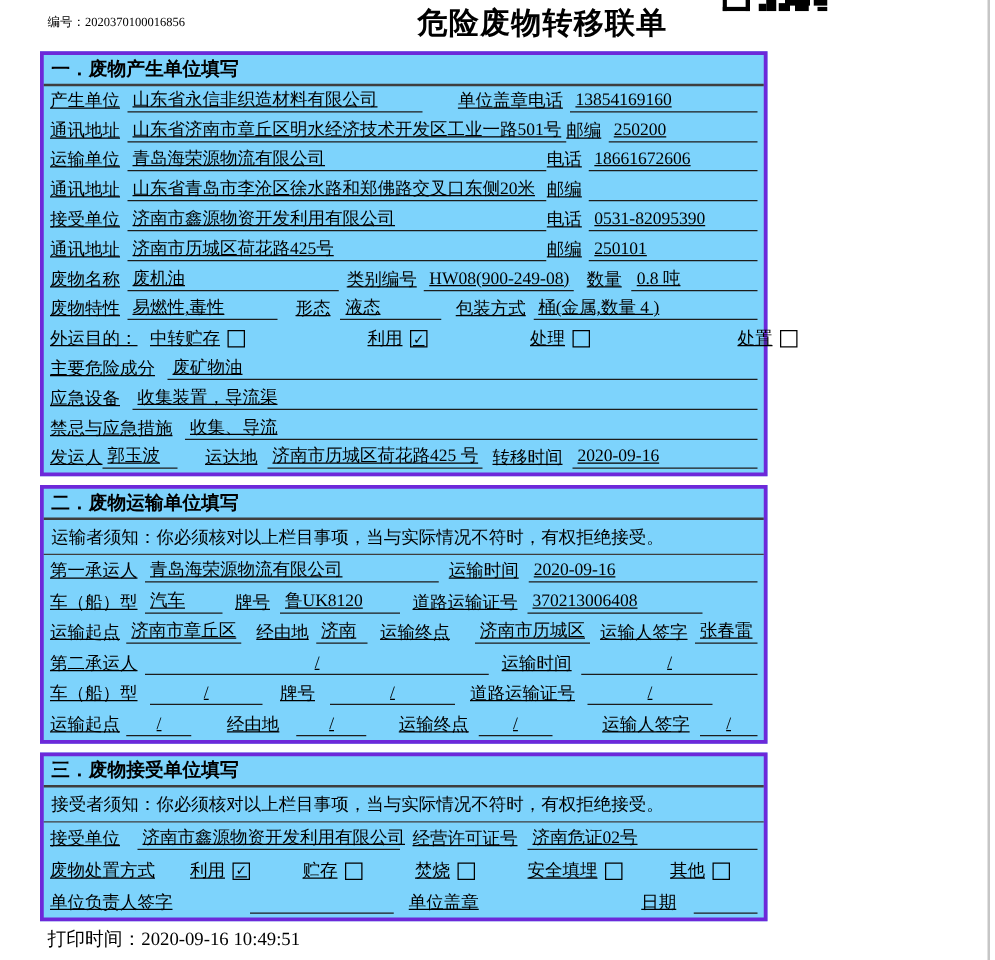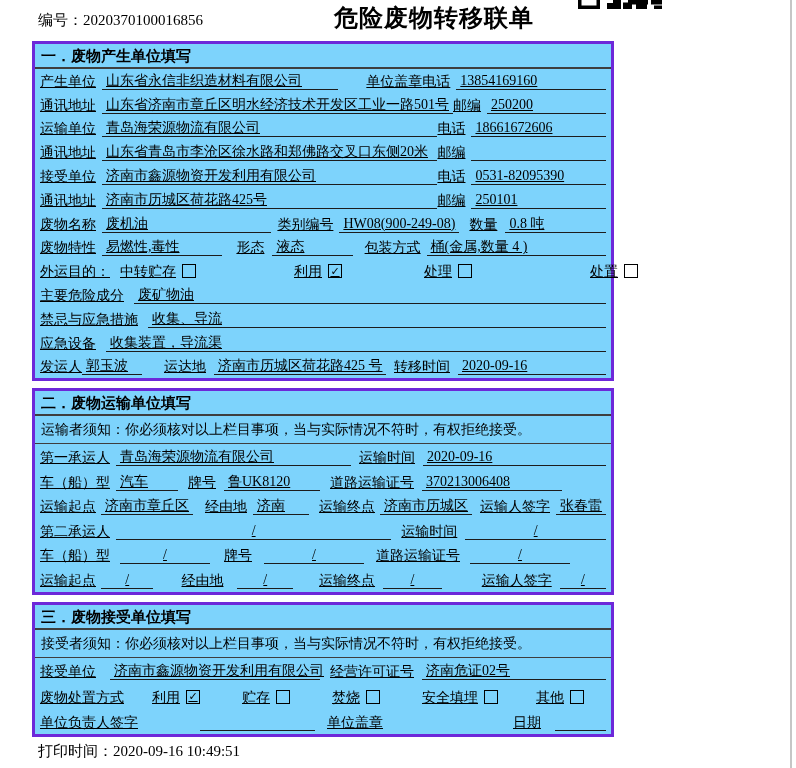--- a/index.html
+++ b/index.html
@@ -7,21 +7,21 @@
     position:relative;
     width:796px;height:768px;
     background:#ffffff;
     color:#000;
     font-family:"Liberation Serif","DejaVu Serif",serif;
     overflow:hidden;
   }
   .edge-line{position:absolute;left:790px;top:0;width:2px;height:768px;background:#c6c6c6;}
   .qr{position:absolute;left:578px;top:0;width:84px;height:9px;}
   .tophead{position:relative;height:41px;}
-  .serial{position:absolute;left:38px;top:11px;font-size:15px;white-space:nowrap;}
+  .serial{position:absolute;left:38px;top:11px;font-size:10px;white-space:nowrap;}
   .doc-title{
     position:absolute;left:334px;top:2px;
     font-family:"Liberation Sans","DejaVu Sans",sans-serif;
     font-weight:bold;font-size:24px;letter-spacing:1px;white-space:nowrap;
   }
   .sec{
     margin-left:32px;width:582px;
     border:3px solid #6d28d9;
     box-sizing:border-box;background:#7dd3fc;
   }
@@ -179,27 +179,27 @@
         </span>
     </span>
   </div>
 
   <div class="frow">
     <span class="lbl">主要危险成分</span>
     <span class="val grow" style="margin-left:10px">废矿物油</span>
   </div>
 
   <div class="frow">
+    <span class="lbl">应急设备</span>
+    <span class="val grow" style="margin-left:10px">收集装置，导流渠</span>
+  </div>
+
+  <div class="frow">
     <span class="lbl">禁忌与应急措施</span>
     <span class="val grow" style="margin-left:10px">收集、导流</span>
-  </div>
-
-  <div class="frow">
-    <span class="lbl">应急设备</span>
-    <span class="val grow" style="margin-left:10px">收集装置，导流渠</span>
   </div>
 
   <div class="frow">
     <span class="lbl">发运人</span>
     <span class="val" style="width:60px;">郭玉波</span>
     <span class="lbl" style="margin-left:22px">运达地</span>
     <span class="val" style="width:172px;margin-left:8px">济南市历城区荷花路425 号</span>
     <span class="lbl" style="margin-left:8px">转移时间</span>
     <span class="val grow" style="margin-left:8px">2020-09-16</span>
   </div>
@@ -224,21 +224,21 @@
     <span class="lbl" style="margin-left:10px">道路运输证号</span>
     <span class="val" style="width:140px;margin-left:8px">370213006408</span>
   </div>
 
   <div class="frow">
     <span class="lbl">运输起点</span>
     <span class="val" style="width:106px;margin-left:5px">济南市章丘区</span>
     <span class="lbl" style="margin-left:12px">经由地</span>
     <span class="val" style="width:122px;margin-left:6px">济南</span>
     <span class="lbl" style="margin-left:10px">运输终点</span>
-    <span class="val" style="width:110px;margin-left:5px">济南市历城区</span>
+    <span class="val" style="width:110px;margin-left:20px">济南市历城区</span>
     <span class="lbl" style="margin-left:8px">运输人签字</span>
     <span class="val grow" style="margin-left:6px">张春雷</span>
   </div>
 
   <div class="frow">
     <span class="lbl">第二承运人</span>
     <span class="val c" style="width:290px;margin-left:6px">/</span>
     <span class="lbl" style="margin-left:10px">运输时间</span>
     <span class="val c" style="width:148px;margin-left:8px">/</span>
   </div>

